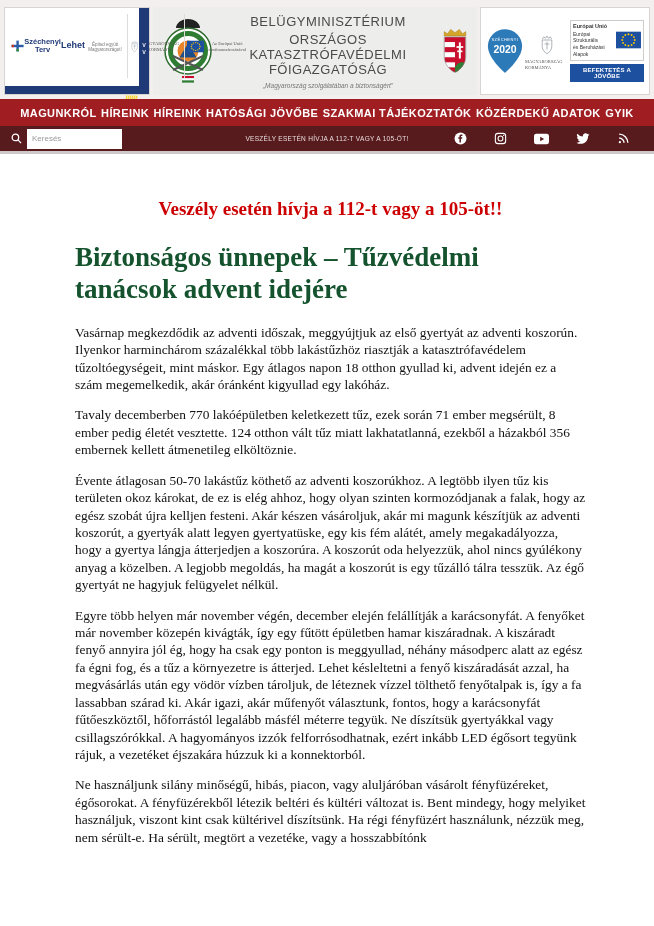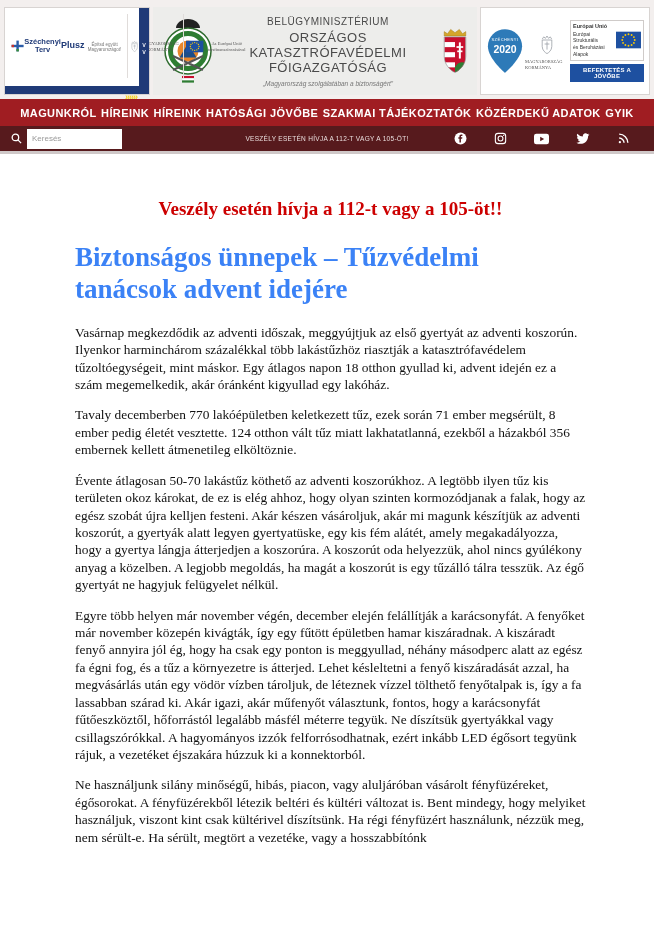--- a/index.html
+++ b/index.html
@@ -19,21 +19,21 @@
   .szp-line2 { font-size:9px; font-weight:bold; color:#1f3a77; line-height:1.1; }
   .szp-sub { font-size:4.5px; color:#777; margin-top:2px; line-height:1.2; }
   .tiny-caption { font-size:4.5px; color:#555; font-family:"Liberation Serif", serif; margin-top:2px; line-height:1.25; }
   .lbl-right-strip { position:absolute; top:0; right:0; width:10px; height:80px; background:#1f3a77; color:#fff; display:flex; flex-direction:column; align-items:center; justify-content:center; gap:1px; font-size:7px; line-height:6px; }
   .lbl-bottom-bar { position:absolute; left:0; bottom:0; width:100%; height:8px; background:#1f3a77; text-align:right; }
   .lbl-bottom-bar span { color:#f7d117; font-size:9px; line-height:7px; letter-spacing:-1px; padding-right:12px; font-weight:bold; }
 
   
   .org-strip { flex:1; background:#ededeb; margin-left:3px; display:flex; align-items:center; padding:4px 8px; gap:10px; height:88px; }
   .org-text { flex:1; text-align:center; color:#4a4a4a; }
-  .org-ministry { font-size:10px; letter-spacing:0.5px; color:#4a4a4a; }
+  .org-ministry { font-size:13px; letter-spacing:0.5px; color:#4a4a4a; }
   .org-directorate { font-size:13px; letter-spacing:0.5px; color:#4a4a4a; margin-top:3px; }
   .org-motto { font-size:6.5px; font-style:italic; color:#777; margin-top:5px; }
 
   
   .logo-block-right { width:170px; background:#fff; border:1px solid #d8d4d2; margin-left:3px; height:88px; display:flex; align-items:center; justify-content:space-between; padding:4px 5px; flex:0 0 auto; }
   .gov2 { display:flex; flex-direction:column; align-items:center; width:44px; }
   .eu-block { width:74px; display:flex; flex-direction:column; gap:3px; }
   .eu-top { border:1px solid #cfcbc9; display:flex; gap:3px; padding:2px; align-items:center; background:#fff; }
   .eu-lines { font-size:5px; color:#333; line-height:1.35; }
   .eu-lines .b { font-weight:bold; font-size:5.5px; }
@@ -48,42 +48,42 @@
   .search-wrap { display:flex; align-items:center; gap:4px; }
   .search-input { width:95px; height:20px; border:none; background:#fff; font-size:8px; padding:0 5px; color:#333; font-family:"Liberation Sans", sans-serif; }
   .search-input::placeholder { color:#999; }
   .subbar-notice { position:absolute; left:0; right:0; text-align:center; color:#e9dddd; font-size:6.5px; letter-spacing:0.3px; pointer-events:none; }
   .social { margin-left:auto; display:flex; align-items:center; gap:27px; padding-right:14px; }
   .social span { display:inline-flex; cursor:pointer; }
 
   
   .content { background:#fff; padding:44px 68px 0 75px; }
   .alert-line { color:#c00; font-family:"Liberation Serif", serif; font-weight:bold; font-size:19px; text-align:center; }
-  .article-title { font-family:"Liberation Serif", serif; font-weight:bold; font-size:27px; line-height:1.18; color:#3b82f6; margin-top:22px; max-width:460px; }
+  .article-title { font-family:"Liberation Serif", serif; font-weight:bold; font-size:27px; line-height:1.18; color:#14532d; margin-top:22px; max-width:460px; }
   .article-body { margin-top:18px; max-width:514px; }
   .article-body p { font-family:"Liberation Serif", serif; font-size:13.4px; line-height:1.3; color:#111; margin-bottom:13px; }
 </style>
 </head>
 <body>
 
 <div class="page">
 
   <div class="header-band">
 
     <div class="logo-block-left">
       <div class="lbl-inner">
         <div class="lbl-col">
           <svg width="20" height="18" viewBox="0 0 22 20">
             <rect x="9" y="1" width="4" height="18" fill="#2a5ca8"></rect>
             <rect x="1" y="8" width="20" height="4" fill="#2a5ca8"></rect>
             <rect x="1" y="8" width="4" height="4" fill="#c8332e"></rect>
             <rect x="9" y="15" width="4" height="4" fill="#3a8f3a"></rect>
           </svg>
           <div class="szp-line1">Széchenyi Terv</div>
-          <div class="szp-line2">Plusz</div>
+          <div class="szp-line2">Lehet</div>
           <div class="szp-sub">Építsd együtt Magyarországot!</div>
         </div>
         <div class="lbl-col">
           <svg width="14" height="22" viewBox="0 0 20 28">
             <path d="M4 8 l2 -3 2 2 2 -3 2 3 2 -2 2 3" fill="none" stroke="#9aa0a6" stroke-width="1"></path>
             <path d="M4 9 h12 v8 c0 5 -4 8 -6 9 c-2 -1 -6 -4 -6 -9 z" fill="none" stroke="#9aa0a6" stroke-width="1"></path>
             <path d="M10 11 v10 M7 14 h6" stroke="#9aa0a6" stroke-width="1"></path>
           </svg>
           <div class="tiny-caption">MAGYARORSZÁG KORMÁNYA</div>
         </div>

